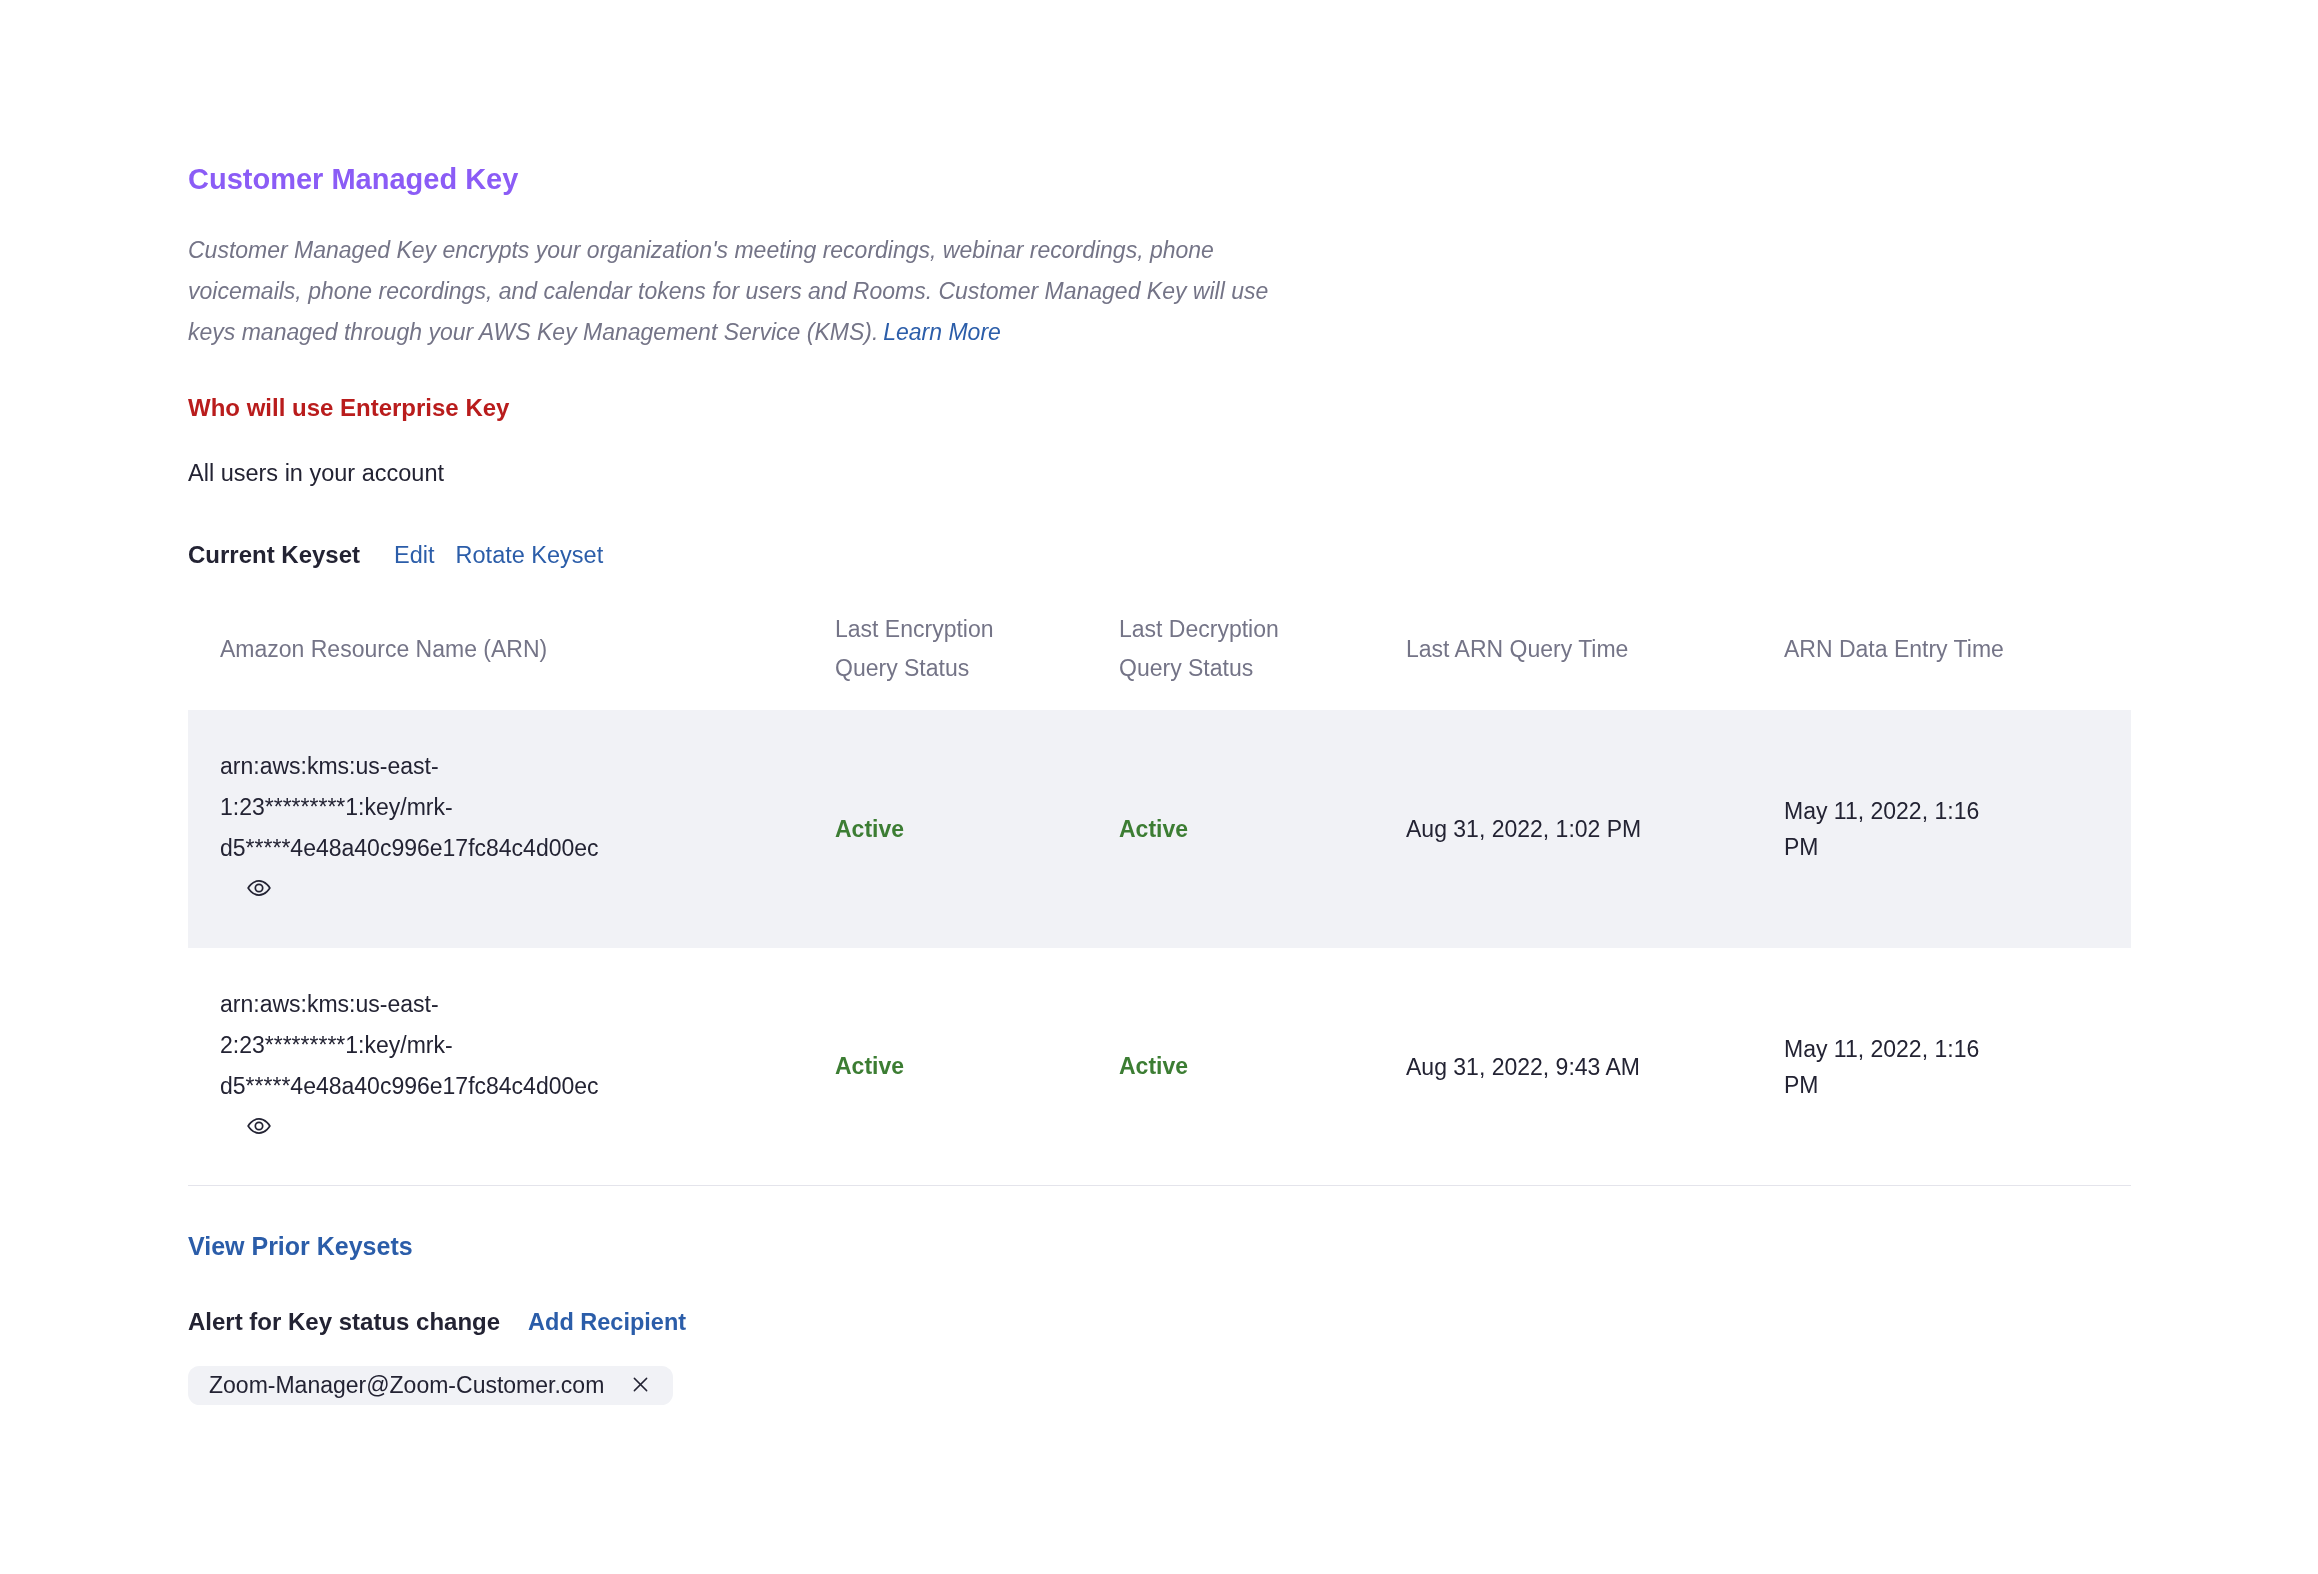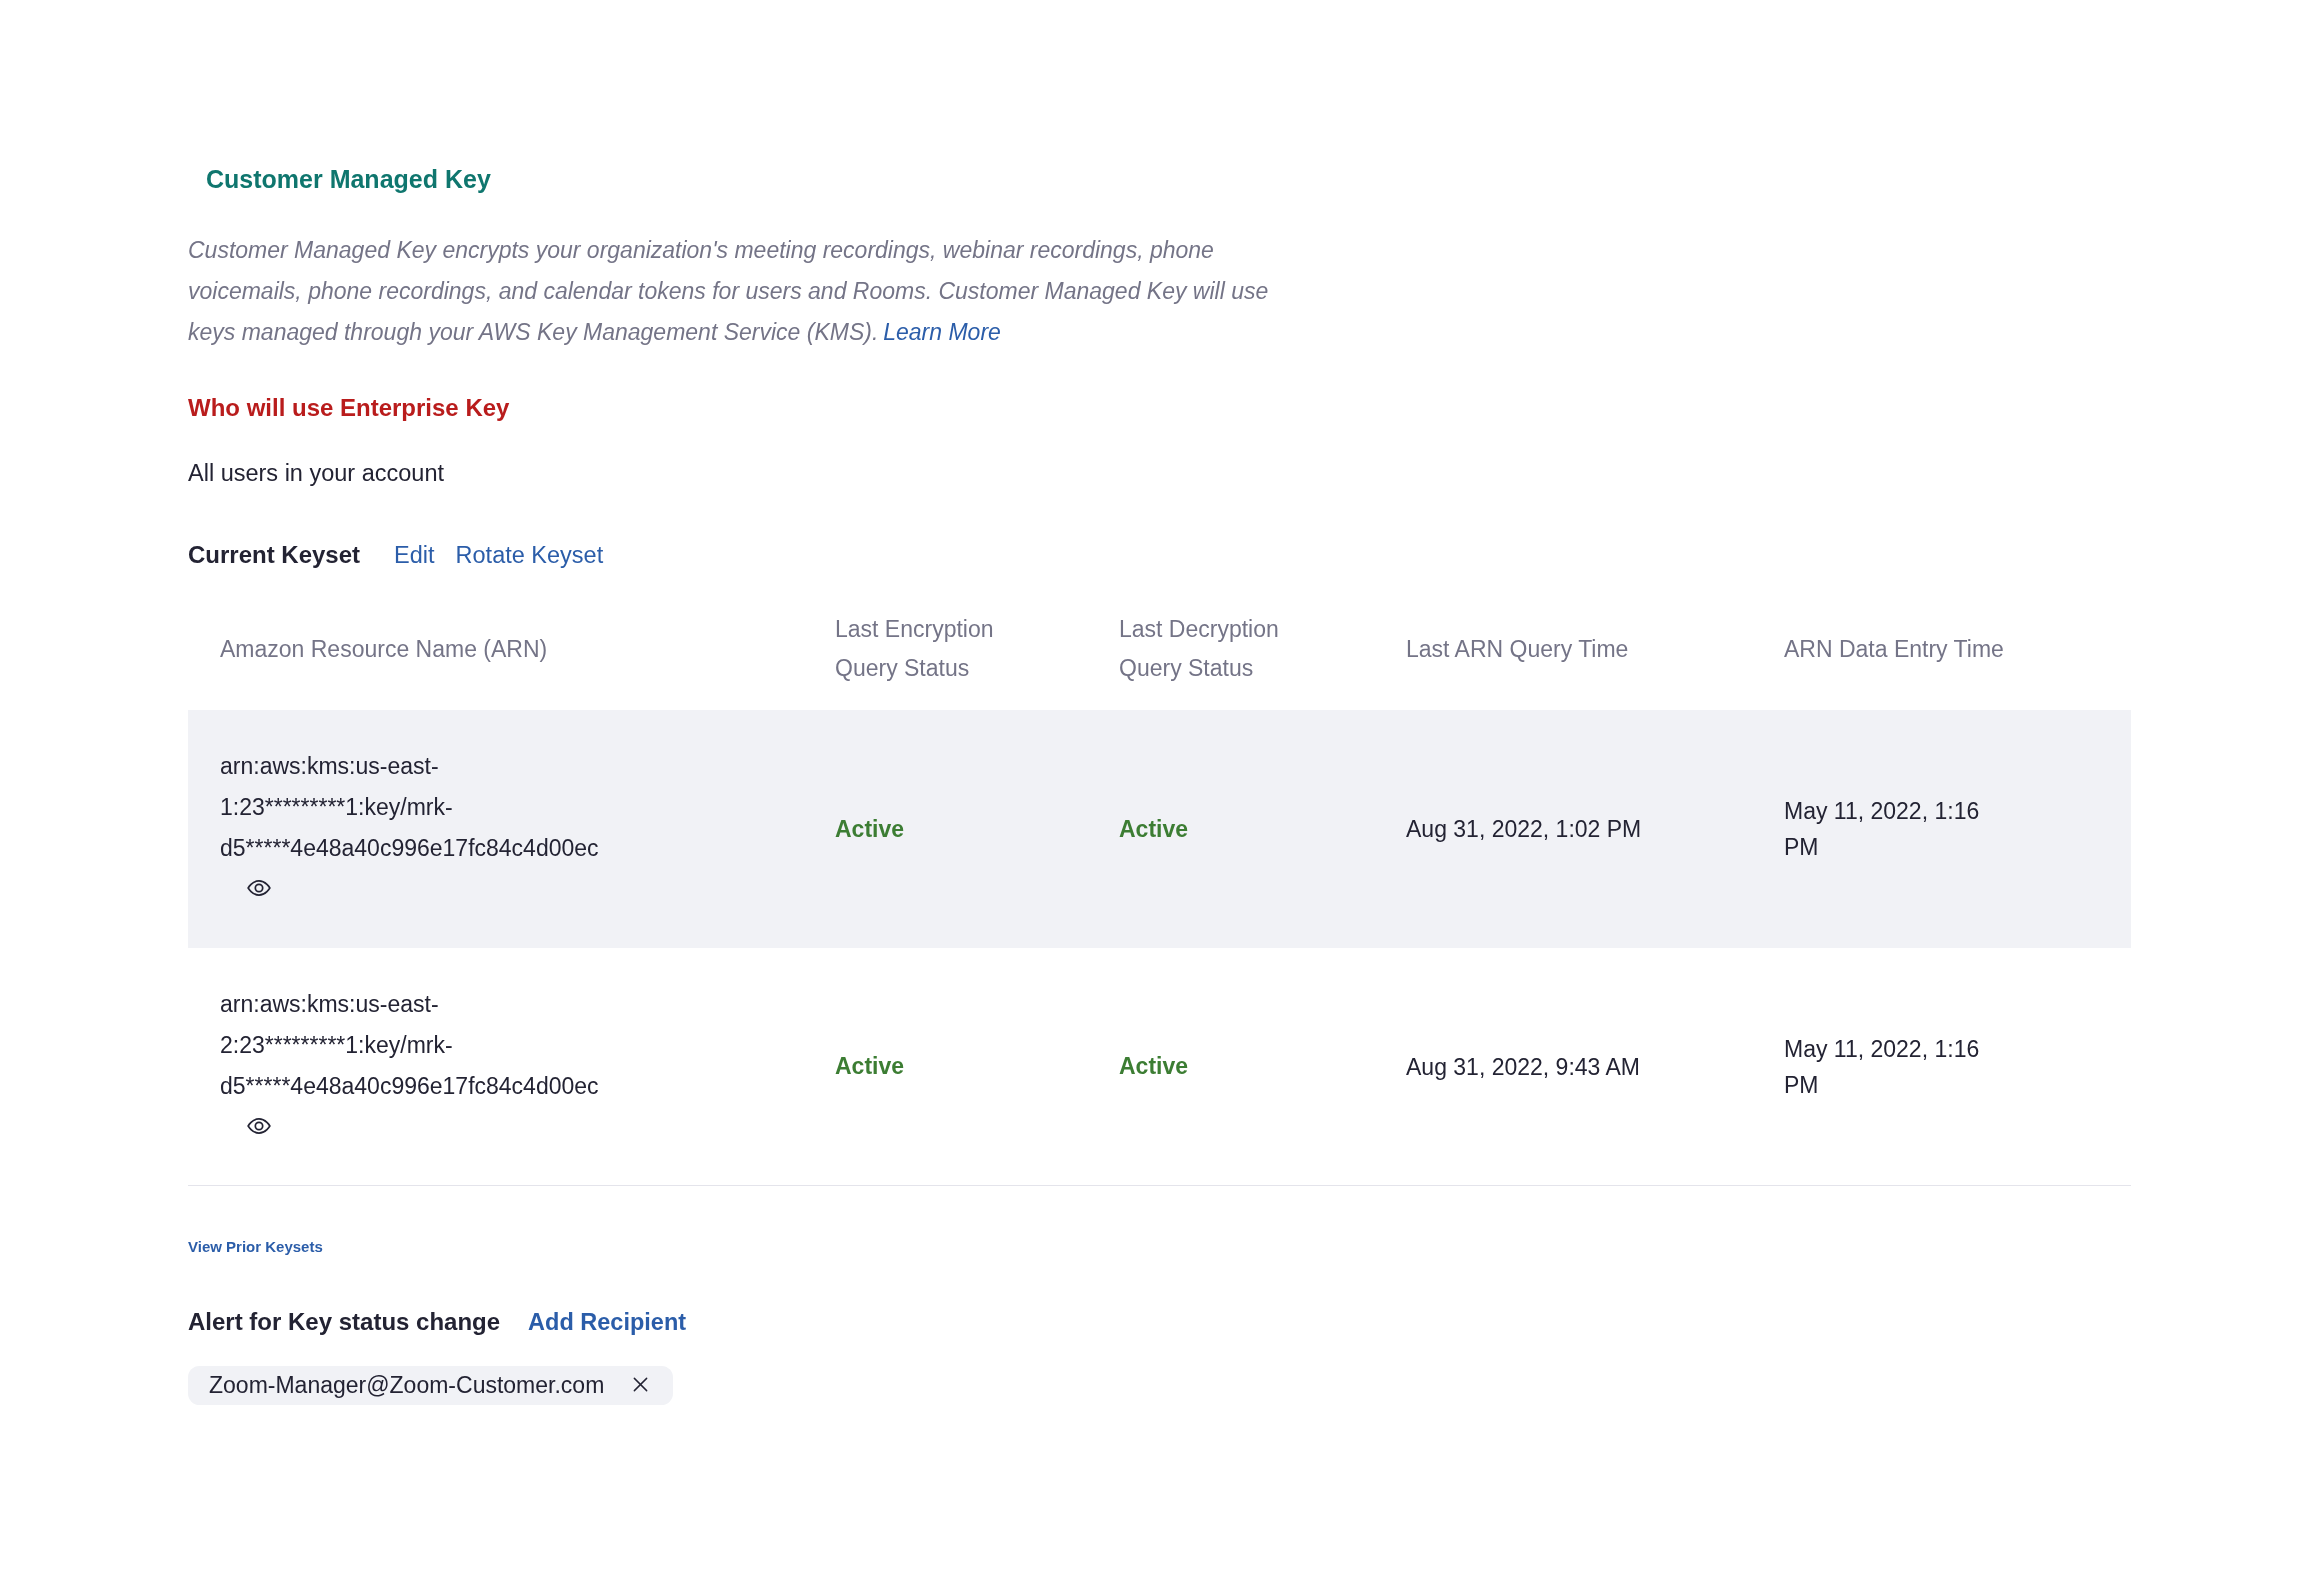--- a/index.html
+++ b/index.html
@@ -7,21 +7,21 @@
   body {
     width: 2319px; height: 1575px;
     background: #ffffff;
     font-family: "Liberation Sans", "DejaVu Sans", sans-serif;
     color: #232333;
     overflow: hidden;
   }
   .content { padding-left: 188px; padding-top: 164px; width: 2130px; }
 
   .section-title {
-    font-size: 25px; font-weight: 700; line-height: 31px; color: #0f766e; margin-left: 18px;
+    font-size: 29px; font-weight: 700; line-height: 31px; color: #8b5cf6;
   }
   .description {
     margin-top: 35px;
     font-size: 23px; line-height: 41px; color: #747487;
   }
   .description .line { display: block; font-style: italic; }
   .link {
     color: #2b5da9; cursor: pointer; text-decoration: none;
   }
   .learn-more { font-weight: 400; margin-left: 4.9px; }
@@ -74,21 +74,21 @@
   }
   .status { font-weight: 700; color: #3c7d33; }
   .time-text { line-height: 36px; }
   .td.c5 .time-text { max-width: 209px; }
   .td.c5 { padding-right: 97px; }
   .td.c4 { padding-right: 49px; }
 
   .view-prior {
     display: inline-block;
     margin-top: 45px;
-    font-size: 15px; font-weight: 600; line-height: 31px;
+    font-size: 25px; font-weight: 600; line-height: 31px;
   }
 
   .alert-row {
     margin-top: 44px;
     display: flex; align-items: baseline;
   }
   .alert-heading { font-size: 24px; font-weight: 700; line-height: 32px; color: #232333; }
   .add-recipient { margin-left: 28px; font-size: 23.5px; font-weight: 600; }
 
   .chip {

